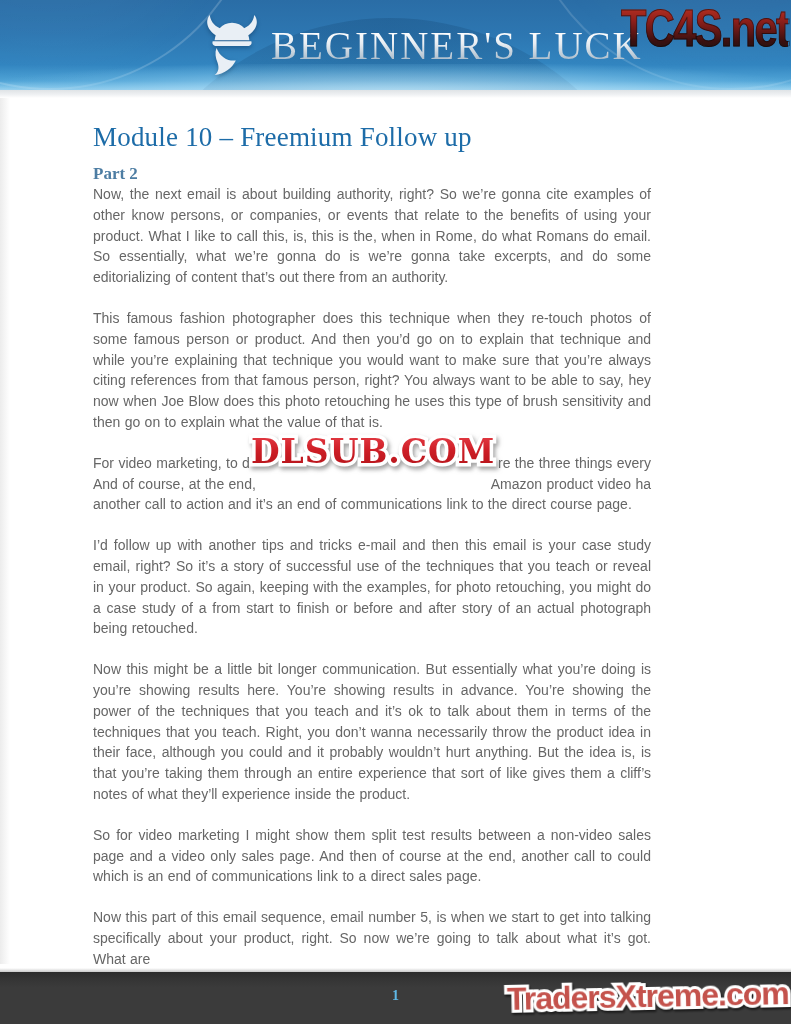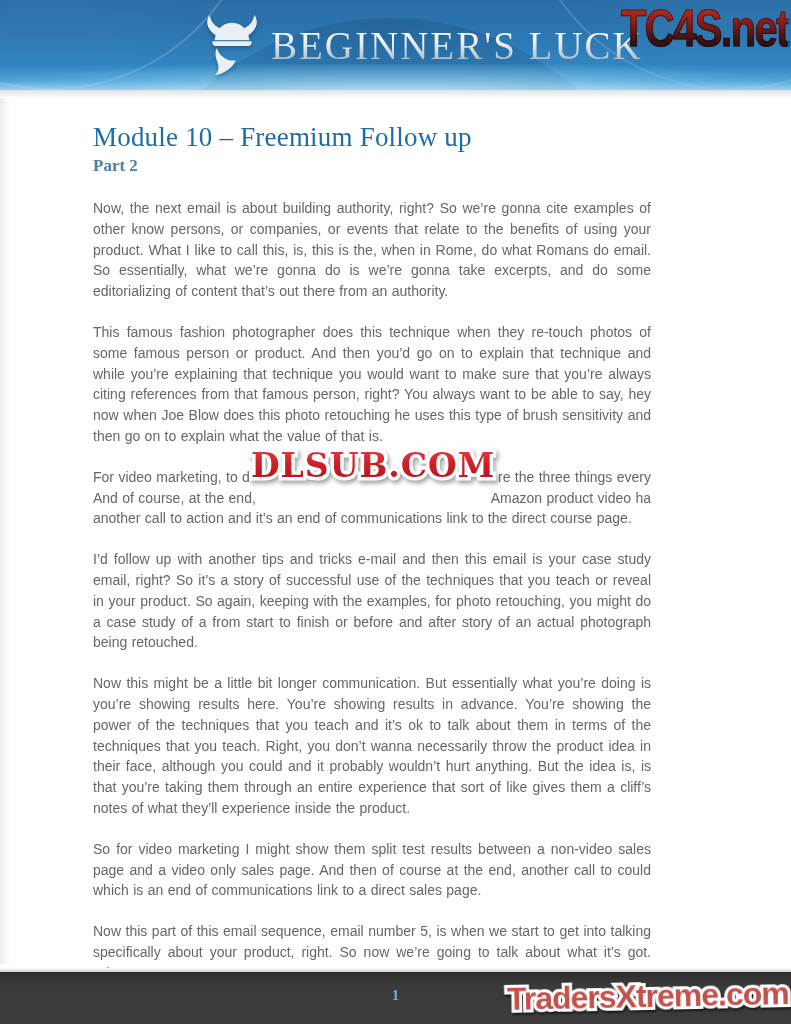--- a/index.html
+++ b/index.html
@@ -72,23 +72,23 @@
     position:absolute; top:98px; left:0; width:744px;
     padding:24px 93px 0 93px;
   }
   .doc-title {
     font-family:"Liberation Serif", serif;
     font-size:27px; font-weight:400;
     color:#1d6ca8; letter-spacing:0.2px;
   }
   .doc-subtitle {
     font-family:"Liberation Serif", serif;
-    font-size:17px; color:#4d7da3; margin-top:3px;
-  }
-  .body-text { margin-top:22px; }
+    font-size:17px; color:#4d7da3; margin-top:11px;
+  }
+  .body-text { }
   .body-text p, .obscured-para {
     font-size:14px; line-height:20.8px; color:#666666;
     text-align:justify; margin:0 0 20px 0;
     word-spacing:0.5px;
   }
   .obscured-para { position:relative; }
   .split-line { display:flex; justify-content:space-between; white-space:nowrap;align-items:center; }
 
   
   .wm-dlsub {

